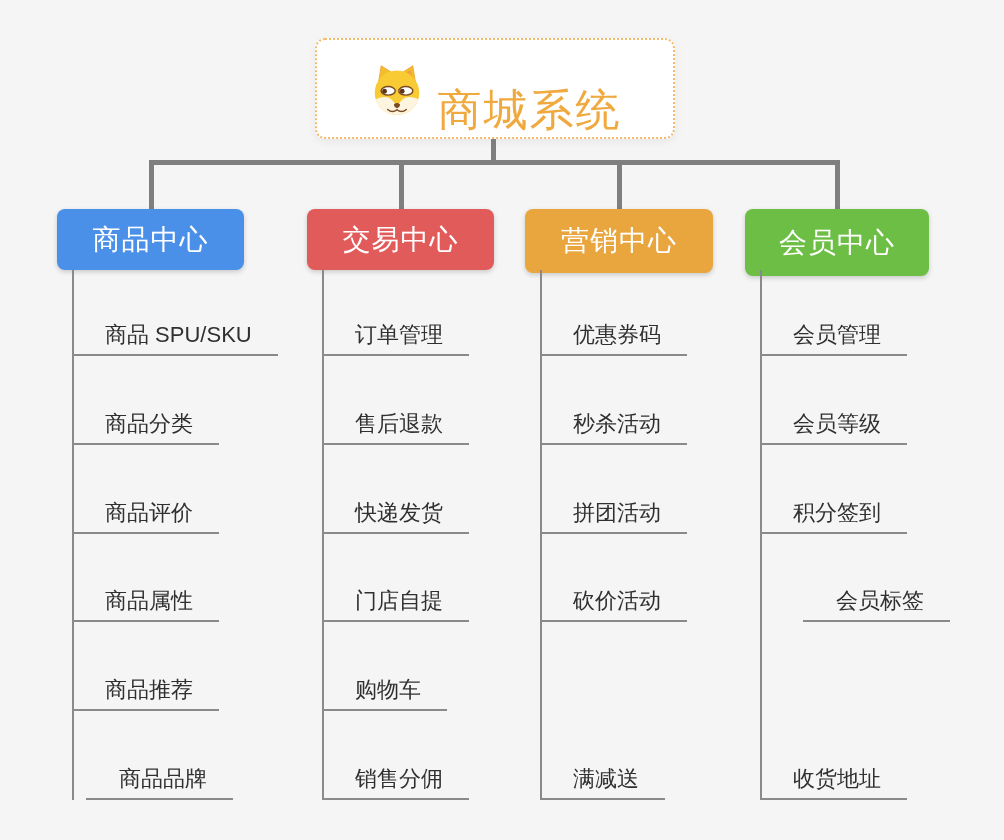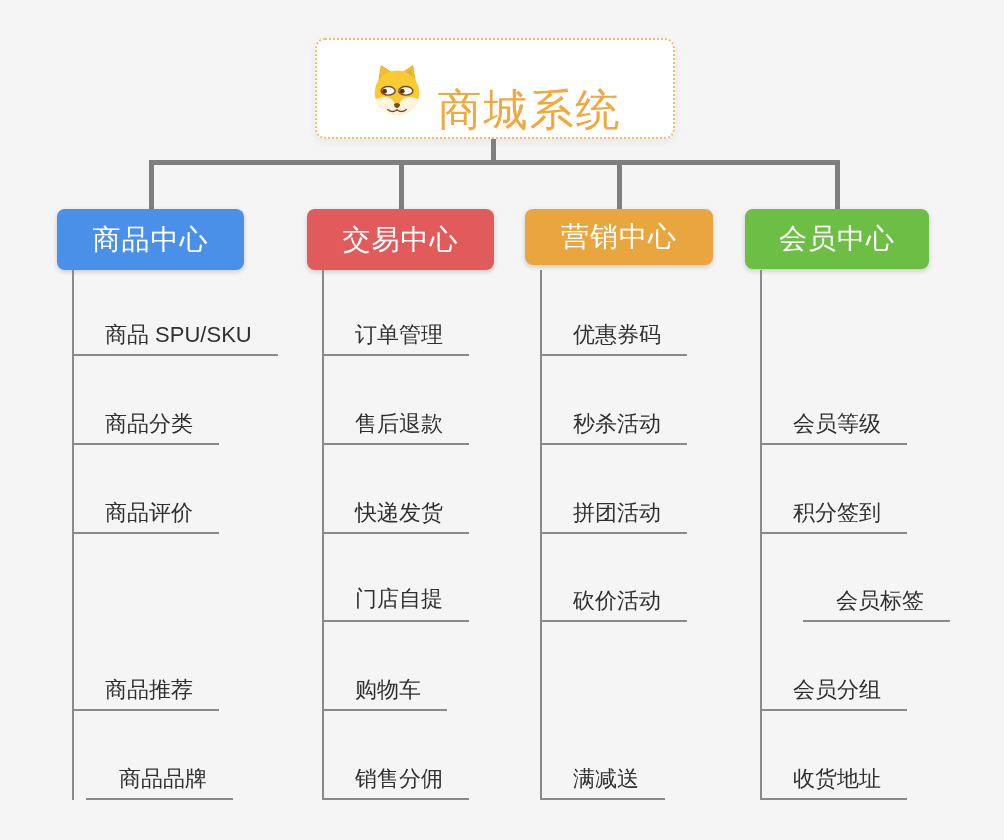--- a/index.html
+++ b/index.html
@@ -88,43 +88,44 @@
     <div class="conn" style="left: 399px; top: 160px; width: 5px; height: 49px;"></div>
     <div class="conn" style="left: 617px; top: 160px; width: 5px; height: 49px;"></div>
     <div class="conn" style="left: 835px; top: 160px; width: 5px; height: 49px;"></div>
     <div class="branch-box" style="left: 57px; width: 187px; top: 209px; height: 61px; background: rgb(74, 144, 232);">
       <span>商品中心</span>
     </div>
     <div class="leaf-line" style="left: 72px; top: 270px; height: 530px;"></div>
     <div class="leaf" style="left: 72px; top: 322px;"><span>商品 SPU/SKU</span></div>
     <div class="leaf" style="left: 72px; top: 411px;"><span>商品分类</span></div>
     <div class="leaf" style="left: 72px; top: 500px;"><span>商品评价</span></div>
+    <div class="leaf" style="left: 72px; top: 588px;"><span>商品属性</span></div>
     <div class="leaf" style="left: 72px; top: 677px;"><span>商品推荐</span></div>
     <div class="leaf" style="left: 72px; top: 766px; margin-left: 14px;"><span>商品品牌</span></div>
     <div class="branch-box" style="left: 307px; width: 187px; top: 209px; height: 61px; background: rgb(226, 91, 91);">
       <span>交易中心</span>
     </div>
     <div class="leaf-line" style="left: 322px; top: 270px; height: 530px;"></div>
     <div class="leaf" style="left: 322px; top: 322px;"><span>订单管理</span></div>
     <div class="leaf" style="left: 322px; top: 411px;"><span>售后退款</span></div>
     <div class="leaf" style="left: 322px; top: 500px;"><span>快递发货</span></div>
-    <div class="leaf" style="left: 322px; top: 588px; font-family: Liberation Mono, monospace;"><span>门店自提</span></div>
+    <div class="leaf" style="left: 322px; top: 588px;"><span>门店自提</span></div>
     <div class="leaf" style="left: 322px; top: 677px;"><span>购物车</span></div>
     <div class="leaf" style="left: 322px; top: 766px;"><span>销售分佣</span></div>
-    <div class="branch-box" style="left: 525px; width: 188px; top: 209px; height: 56px; background: rgb(233, 166, 63);">
+    <div class="branch-box" style="left: 525px; width: 188px; top: 209px; height: 64px; background: rgb(233, 166, 63);">
       <span>营销中心</span>
     </div>
     <div class="leaf-line" style="left: 540px; top: 270px; height: 530px;"></div>
     <div class="leaf" style="left: 540px; top: 322px;"><span>优惠券码</span></div>
     <div class="leaf" style="left: 540px; top: 411px;"><span>秒杀活动</span></div>
     <div class="leaf" style="left: 540px; top: 500px;"><span>拼团活动</span></div>
     <div class="leaf" style="left: 540px; top: 588px;"><span>砍价活动</span></div>
     <div class="leaf" style="left: 540px; top: 766px;"><span>满减送</span></div>
-    <div class="branch-box" style="left: 745px; width: 184px; top: 209px; height: 60px; background: rgb(108, 190, 68);">
+    <div class="branch-box" style="left: 745px; width: 184px; top: 209px; height: 67px; background: rgb(108, 190, 68);">
       <span>会员中心</span>
     </div>
     <div class="leaf-line" style="left: 760px; top: 270px; height: 530px;"></div>
+    <div class="leaf" style="left: 760px; top: 322px;"><span>会员管理</span></div>
     <div class="leaf" style="left: 760px; top: 411px;"><span>会员等级</span></div>
     <div class="leaf" style="left: 760px; top: 500px;"><span>积分签到</span></div>
     <div class="leaf" style="left: 760px; top: 588px; margin-left: 43px;"><span>会员标签</span></div>
-    <div class="leaf" style="left: 760px; top: 677px;"><span>会员分组</span></div>
     <div class="leaf" style="left: 760px; top: 766px;"><span>收货地址</span></div>
   </div>
 
 </body></html>

